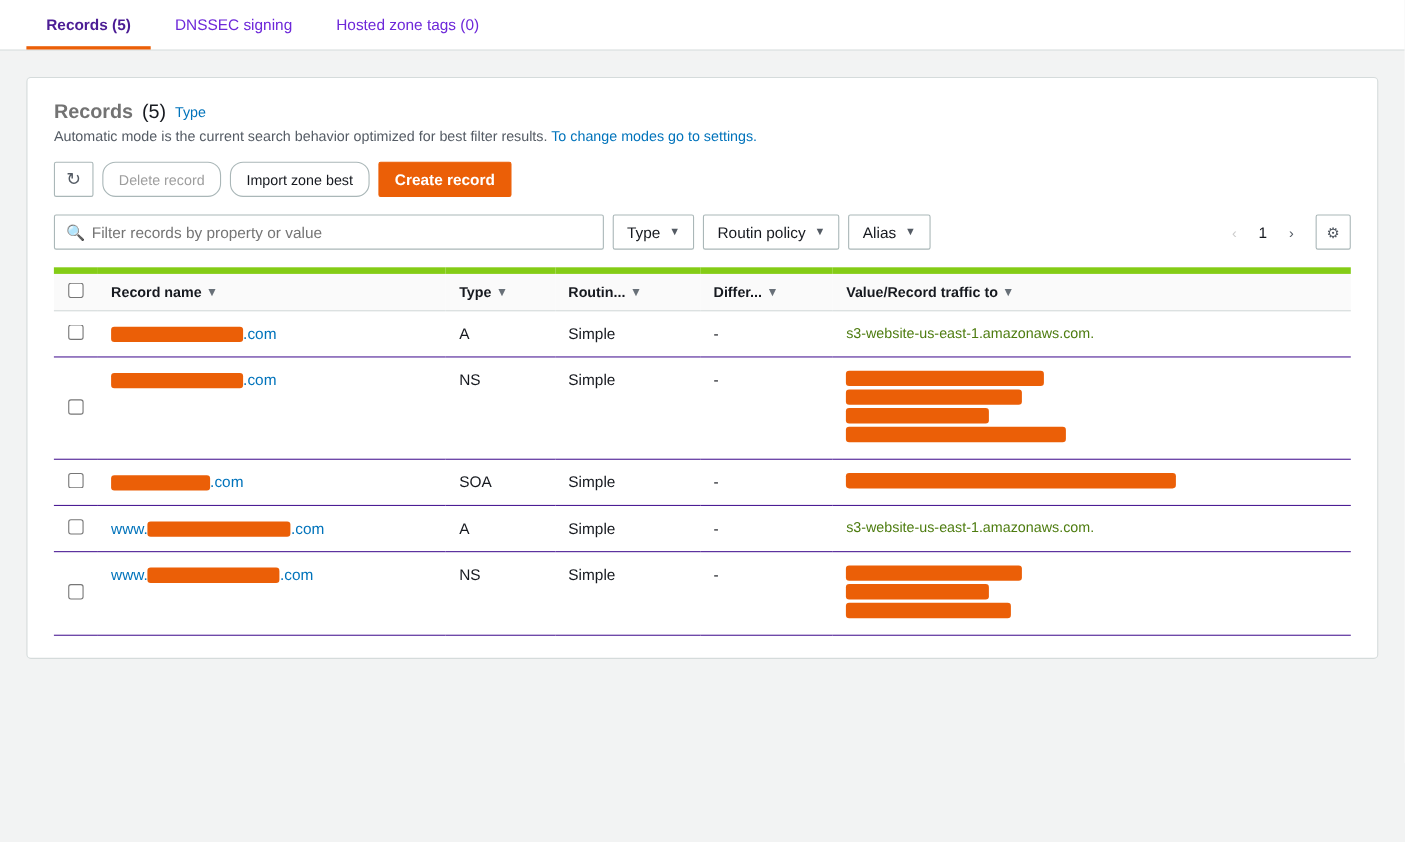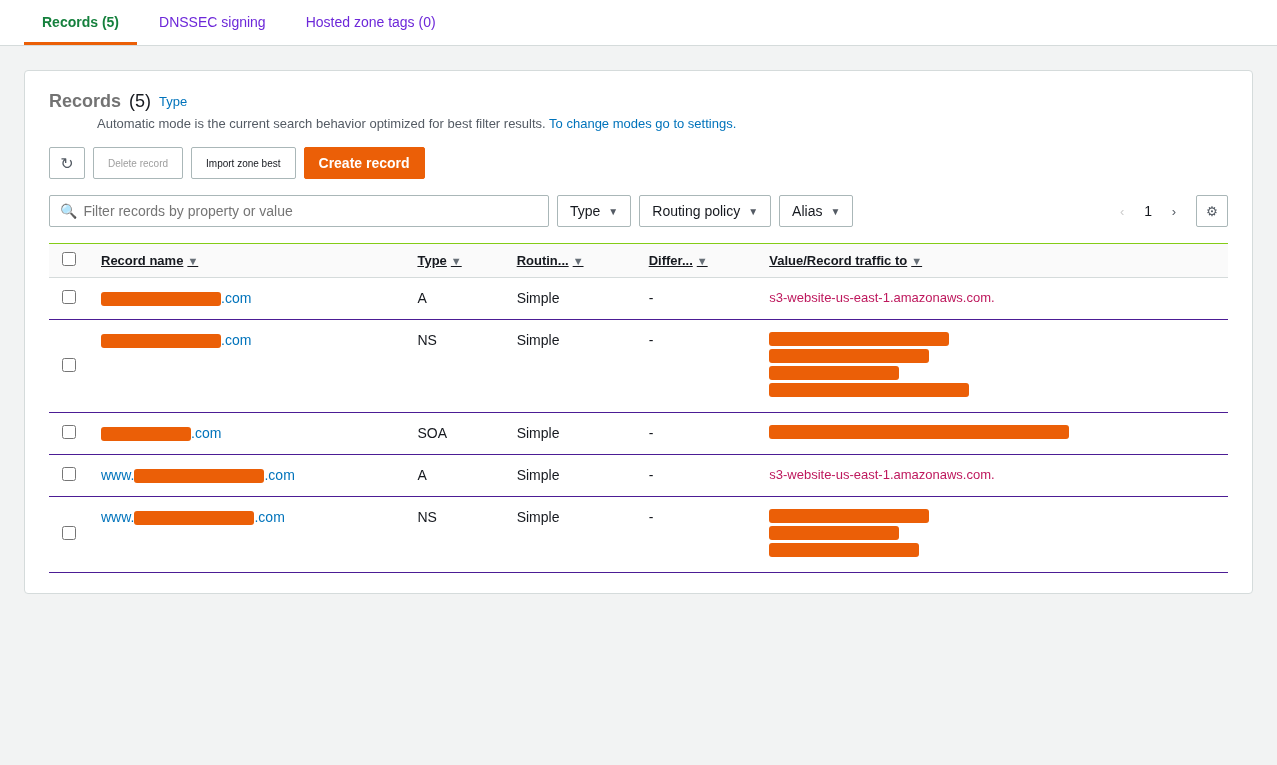--- a/index.html
+++ b/index.html
@@ -22,21 +22,21 @@
       padding: 14px 18px 12px;
       font-size: 14px;
       font-weight: 500;
       color: #6d28d9;
       cursor: pointer;
       border-bottom: 3px solid transparent;
       margin-right: 4px;
       white-space: nowrap;
     }
     .tab.active {
-      color: #15803d;
+      color: #4c1d95;
       border-bottom: 3px solid #eb5f07;
       font-weight: 700;
     }
 
     
     .main {
       padding: 24px;
     }
 
     .panel {
@@ -67,21 +67,20 @@
       color: #0073bb;
       font-size: 13px;
       text-decoration: none;
       cursor: pointer;
     }
 
     .panel-subtitle {
       font-size: 13px;
       color: #545b64;
       margin-bottom: 16px;
-      margin-left: 48px;
     }
     .panel-subtitle a {
       color: #0073bb;
       text-decoration: none;
     }
 
     
     .toolbar {
       display: flex;
       align-items: center;
@@ -101,23 +100,23 @@
       justify-content: center;
       color: #545b64;
       font-size: 16px;
     }
 
     .btn-secondary {
       height: 32px;
       padding: 0 14px;
       border: 1px solid #aab7b8;
       background: #fff;
-      border-radius: 2px;
-      cursor: pointer;
-      font-size: 10px;
+      border-radius: 12px;
+      cursor: pointer;
+      font-size: 13px;
       color: #16191f;
       white-space: nowrap;
     }
     .btn-secondary.disabled {
       color: #9e9e9e;
       cursor: not-allowed;
     }
 
     .btn-primary {
       height: 32px;
@@ -221,24 +220,23 @@
       justify-content: center;
       color: #545b64;
     }
 
     
     table {
       width: 100%;
       border-collapse: collapse;
     }
     thead tr {
-      border-top: 1px solid #84cc16;
+      border-top: 6px solid #84cc16;
       border-bottom: 1px solid #d5dbdb;
       background: #fafafa;
-      text-decoration: underline;
     }
     thead th {
       padding: 8px 12px;
       text-align: left;
       font-size: 13px;
       font-weight: 700;
       color: #16191f;
       white-space: nowrap;
     }
     thead th.checkbox-col {
@@ -280,21 +278,21 @@
     .redacted {
       display: inline-block;
       background: #eb5f07;
       border-radius: 3px;
       height: 14px;
       vertical-align: middle;
     }
 
     .value-cell {
       font-size: 13px;
-      color: #be185d;
+      color: #4d7c0f;
     }
     .value-cell .redacted-line {
       display: block;
       margin-bottom: 3px;
     }
 
     input[type="checkbox"] {
       width: 14px;
       height: 14px;
       cursor: pointer;
@@ -343,21 +341,21 @@
         <span class="search-icon">🔍</span>
         <input class="search-input" type="text" placeholder="Filter records by property or value" style="">
       </div>
 
       <button class="dropdown-btn">
         <span>Type</span>
         <span class="chevron">▼</span>
       </button>
 
       <button class="dropdown-btn">
-        <span>Routing policy</span>
+        <span>Routin policy</span>
         <span class="chevron">▼</span>
       </button>
 
       <button class="dropdown-btn">
         <span>Alias</span>
         <span class="chevron">▼</span>
       </button>
 
       <div class="pagination">
         <button class="page-btn disabled">‹</button>

